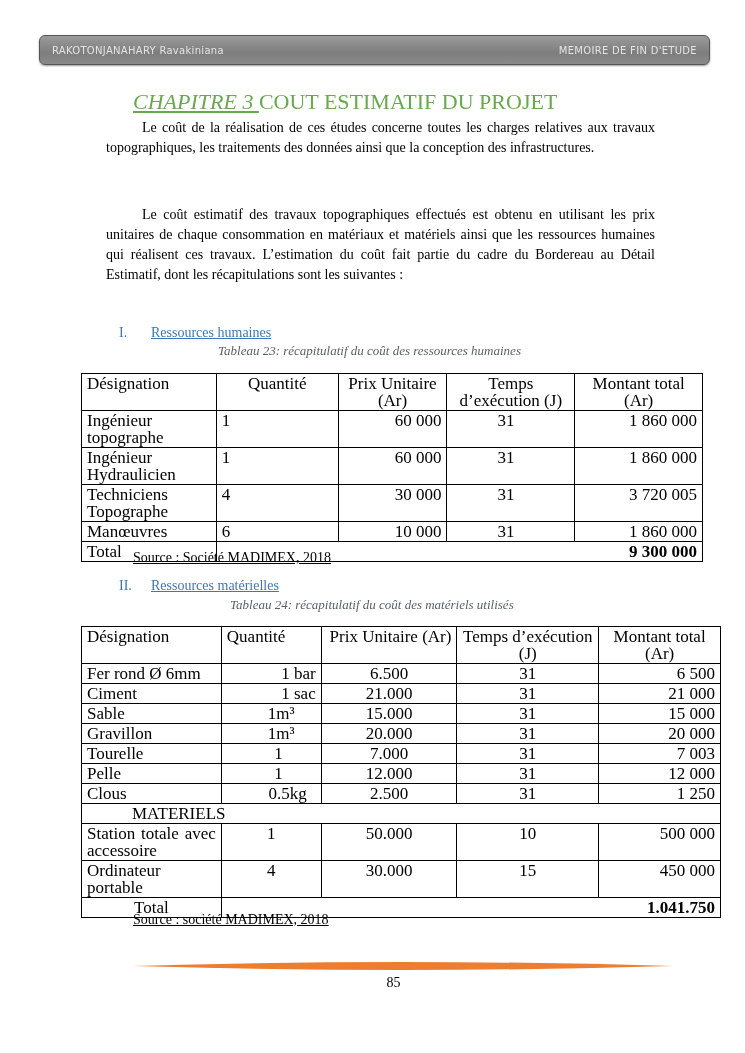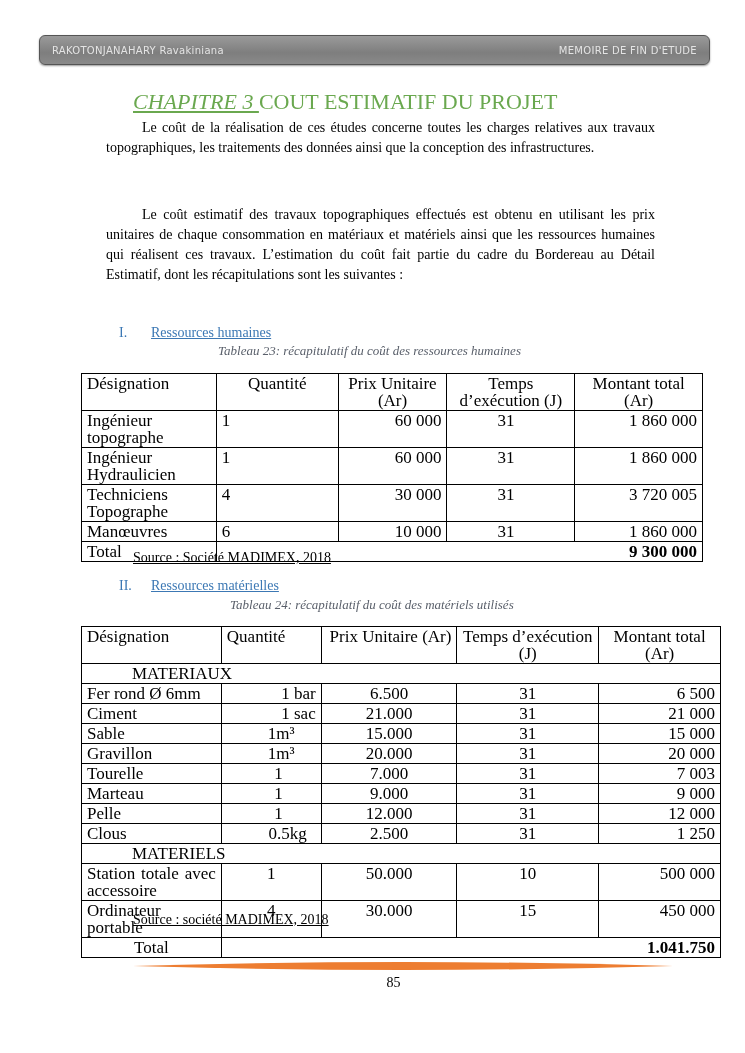--- a/index.html
+++ b/index.html
@@ -137,23 +137,20 @@
     </colgroup>
   <tbody>
       <tr style="height:36px">
     <td>Désignation</td>
     <td>Quantité</td>
     <td class="r">Prix Unitaire (Ar)</td>
     <td class="c">Temps d’exécution (J)</td>
     <td class="c">Montant total (Ar)</td>
   </tr>
   <tr>
-    <td colspan="5" class="section-row">MATERIAUX</td>
-  </tr>
-  <tr>
     <td>Fer rond Ø 6mm</td>
     <td class="r">1 bar</td>
     <td class="c">6.500</td>
     <td class="c">31</td>
     <td class="r">6 500</td>
   </tr>
   <tr>
     <td>Ciment</td>
     <td class="r">1 sac</td>
     <td class="c">21.000</td>
@@ -173,27 +170,20 @@
     <td class="c">20.000</td>
     <td class="c">31</td>
     <td class="r">20 000</td>
   </tr>
   <tr>
     <td>Tourelle</td>
     <td class="r" style="padding-right:38px">1</td>
     <td class="c">7.000</td>
     <td class="c">31</td>
     <td class="r">7 003</td>
-  </tr>
-  <tr>
-    <td>Marteau</td>
-    <td class="r" style="padding-right:38px">1</td>
-    <td class="c">9.000</td>
-    <td class="c">31</td>
-    <td class="r">9 000</td>
   </tr>
   <tr>
     <td>Pelle</td>
     <td class="r" style="padding-right:38px">1</td>
     <td class="c">12.000</td>
     <td class="c">31</td>
     <td class="r">12 000</td>
   </tr>
   <tr>
     <td>Clous</td>

